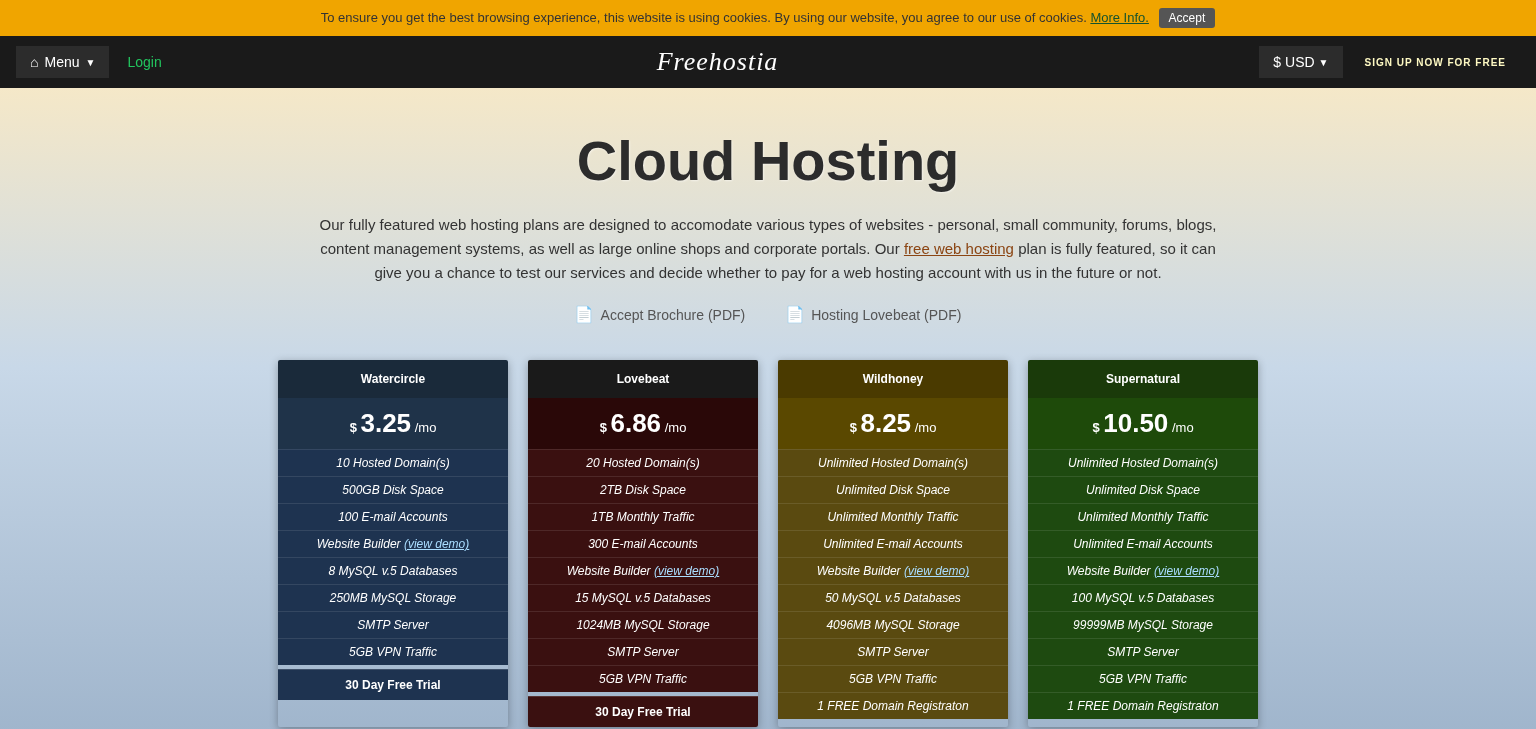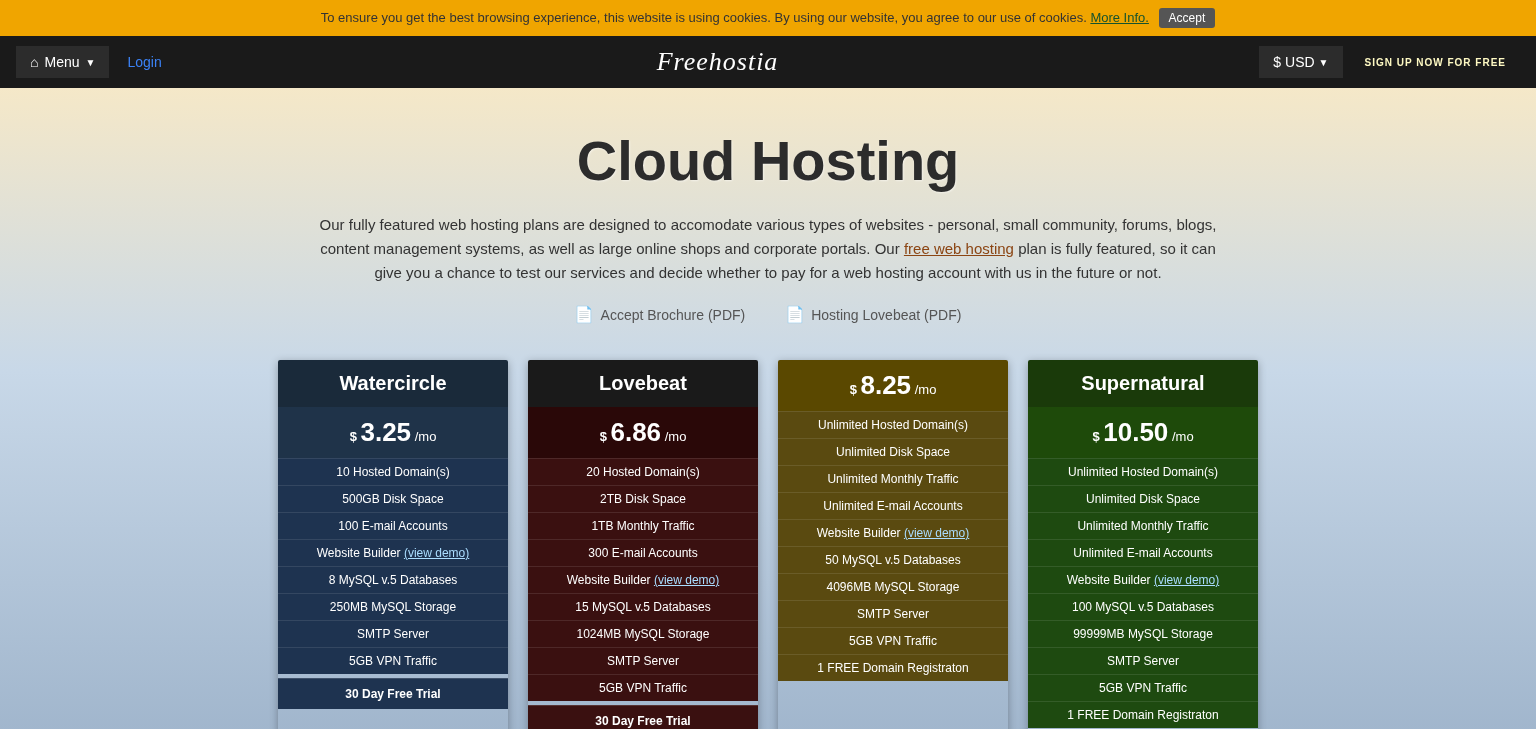--- a/index.html
+++ b/index.html
@@ -38,21 +38,21 @@
       background: #2c2c2c;
       color: #fff;
       border: none;
       padding: 8px 14px;
       cursor: pointer;
       font-size: 14px;
       display: flex; align-items: center; gap: 6px;
     }
     .nav-login-btn {
       background: transparent;
-      color: #3b82f6;
+      color: #22c55e;
       border: none;
       padding: 8px 14px;
       cursor: pointer;
       font-size: 14px;
     }
     .nav-center {
       flex: 1;
       text-align: center;
     }
     .nav-logo {
@@ -138,21 +138,21 @@
     .plan-card {
       width: 230px;
       border-radius: 2px;
       overflow: hidden;
       box-shadow: 0 2px 8px rgba(0,0,0,0.3);
     }
 
     .plan-header {
       padding: 12px 8px;
       text-align: center;
-      font-size: 20px;
+      font-size: 12px;
       font-weight: bold;
       color: #fff;
     }
 
     .plan-price {
       padding: 10px 8px;
       text-align: center;
       font-size: 13px;
       color: #fff;
       font-weight: bold;
@@ -161,20 +161,21 @@
       font-size: 26px;
     }
     .plan-price .per { font-size: 13px; font-weight: normal; }
 
     .plan-feature {
       padding: 6px 10px;
       text-align: center;
       font-size: 12px;
       color: #fff;
       border-top: 1px solid rgba(255,255,255,0.1);
+      font-style: italic;
     }
     .plan-feature a { color: #aaddff; text-decoration: underline; }
 
     .plan-trial {
       padding: 8px 10px;
       text-align: center;
       font-size: 12px;
       font-weight: bold;
       color: #fff;
       border-top: 1px solid rgba(255,255,255,0.15);
@@ -262,20 +263,21 @@
         <div class="plan-feature" style="background:#3a1010">300 E-mail Accounts</div>
         <div class="plan-feature" style="background:#3a1010">Website Builder <a>(view demo)</a></div>
         <div class="plan-feature" style="background:#3a1010">15 MySQL v.5 Databases</div>
         <div class="plan-feature" style="background:#3a1010">1024MB MySQL Storage</div>
         <div class="plan-feature" style="background:#3a1010">SMTP Server</div>
         <div class="plan-feature" style="background:#3a1010">5GB VPN Traffic</div>
     <div class="plan-trial" style="background:#3a1010">30 Day Free Trial</div>
 
   </div>
       <div class="plan-card">
+    <div class="plan-header" style="background:#4a3a00">Wildhoney</div>
     <div class="plan-price" style="background:#5a4800">
       $ <span class="amount">8.25</span>
       <span class="per">/mo</span>
     </div>
     <div class="plan-feature" style="background:#5a4a10">Unlimited Hosted Domain(s)</div>
         <div class="plan-feature" style="background:#5a4a10">Unlimited Disk Space</div>
         <div class="plan-feature" style="background:#5a4a10">Unlimited Monthly Traffic</div>
         <div class="plan-feature" style="background:#5a4a10">Unlimited E-mail Accounts</div>
         <div class="plan-feature" style="background:#5a4a10">Website Builder <a>(view demo)</a></div>
         <div class="plan-feature" style="background:#5a4a10">50 MySQL v.5 Databases</div>

